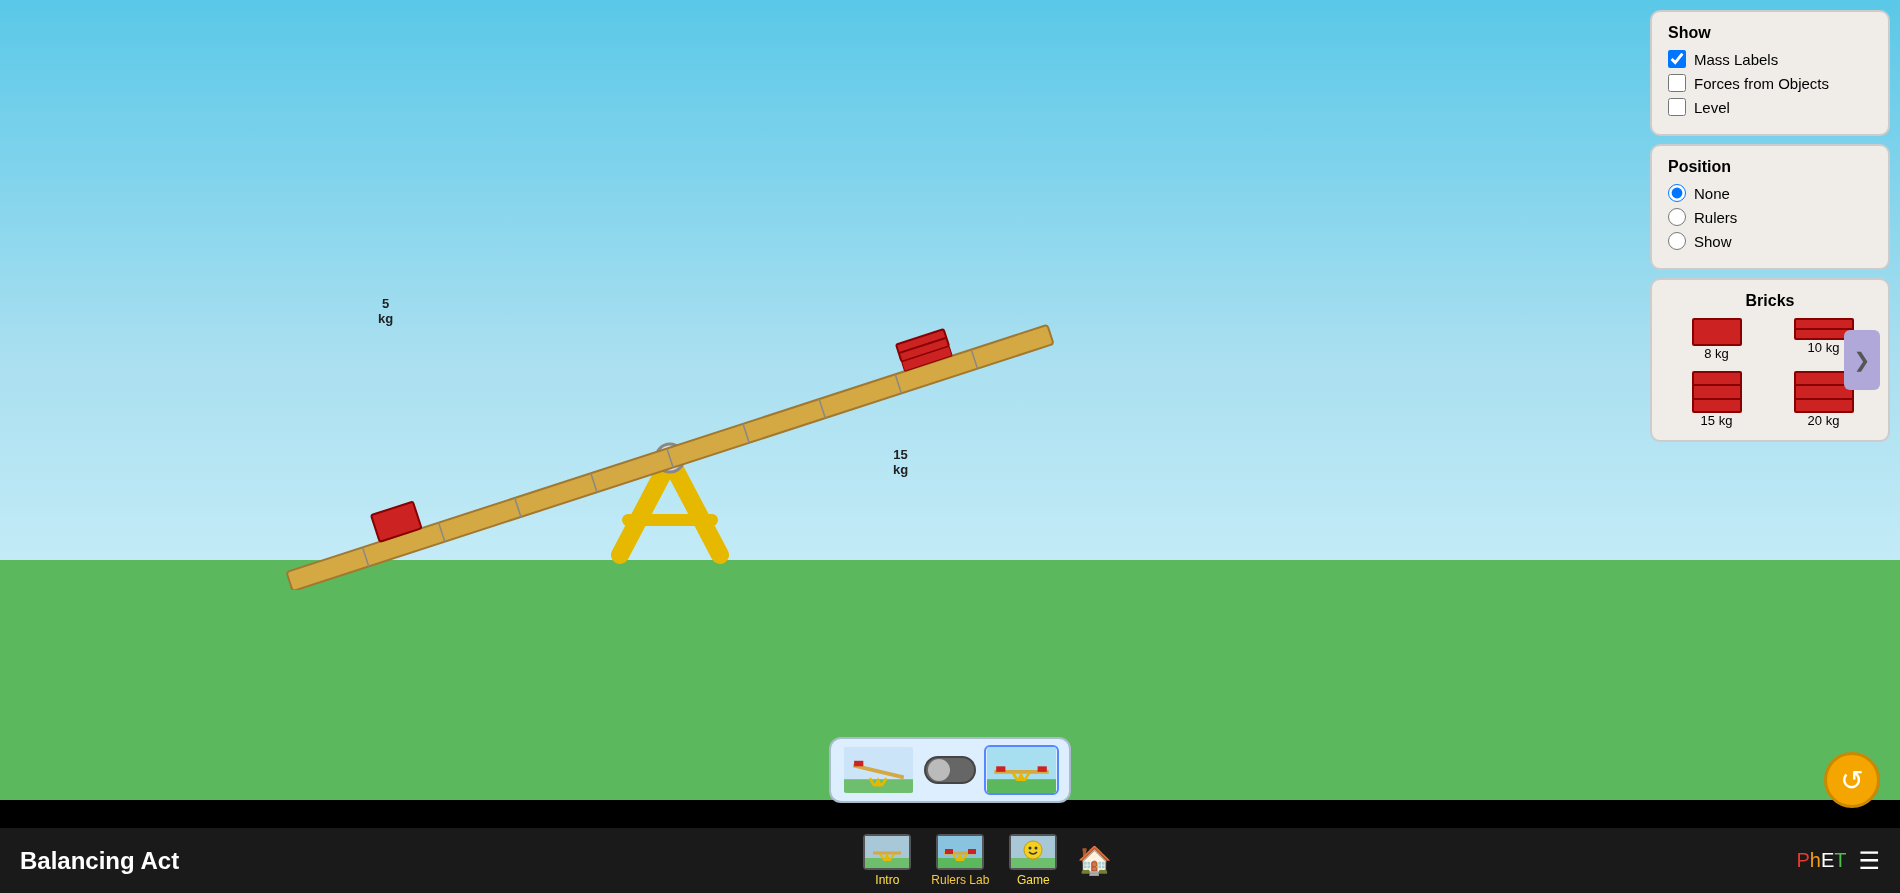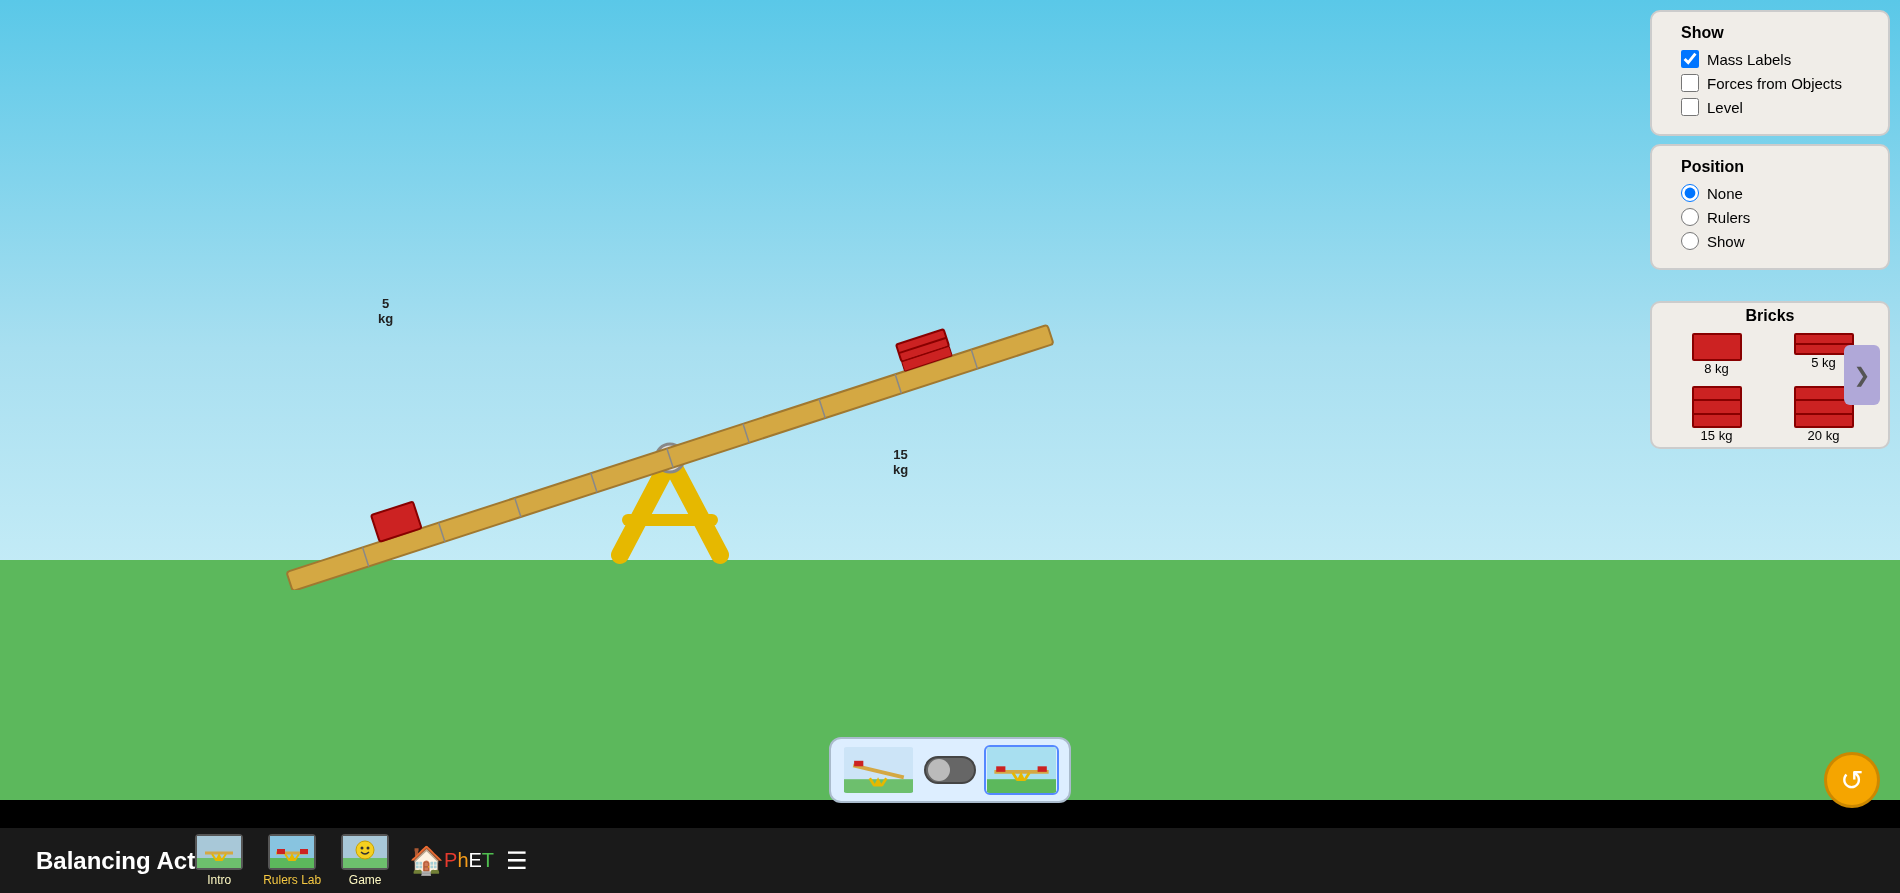--- a/index.html
+++ b/index.html
@@ -31,42 +31,43 @@
 
     
     #bottom-bar {
       position: absolute;
       bottom: 0; left: 0;
       width: 1900px;
       height: 65px;
       background: #1a1a1a;
       display: flex;
       align-items: center;
-      padding: 0 36px;
+      justify-content: space-between;
+      padding: 0 20px;
       z-index: 10;
     }
 
     #app-title {
       color: white;
       font-size: 24px;
       font-weight: bold;
     }
 
     #nav-tabs {
       display: flex;
       align-items: center;
       gap: 20px;
     }
 
     .nav-tab {
       display: flex;
       flex-direction: column;
       align-items: center;
       cursor: pointer;
-      color: #fef9c3;
+      color: #fde047;
       font-size: 12px;
     }
 
     .nav-tab.active {
       color: #f5c842;
     }
 
     .nav-tab-icon {
       width: 48px;
       height: 36px;
@@ -110,21 +111,21 @@
       display: flex;
       flex-direction: column;
       gap: 8px;
       z-index: 5;
     }
 
     .panel {
       background: #f0ede8;
       border: 2px solid #ccc;
       border-radius: 10px;
-      padding: 12px 29px;
+      padding: 12px 16px;
       min-width: 240px;
     }
 
     .panel-title {
       font-size: 16px;
       font-weight: bold;
       margin-bottom: 8px;
     }
 
     .checkbox-row {
@@ -153,24 +154,23 @@
       width: 18px;
       height: 18px;
       cursor: pointer;
     }
 
     
     #bricks-panel {
       background: #f0ede8;
       border: 2px solid #ccc;
       border-radius: 10px;
-      padding: 4px 16px;
+      padding: 12px 16px;
       min-width: 240px;
       position: relative;
-      margin-top: 23px;
     }
 
     #bricks-panel .panel-title {
       text-align: center;
     }
 
     .bricks-grid {
       display: grid;
       grid-template-columns: 1fr 1fr;
       gap: 10px;
@@ -433,21 +433,21 @@
       <div class="panel-title">Bricks</div>
       <div class="bricks-grid">
 
         <div class="brick-item">
           <div class="brick-5kg"></div>
           <span>8 kg</span>
         </div>
 
         <div class="brick-item">
           <div class="brick-10kg"></div>
-          <span>5 kg</span>
+          <span>10 kg</span>
         </div>
 
         <div class="brick-item">
           <div class="brick-15kg">
             <div class="brick-15kg-line"></div>
             <div class="brick-15kg-line"></div>
           </div>
           <span>15 kg</span>
         </div>
 

